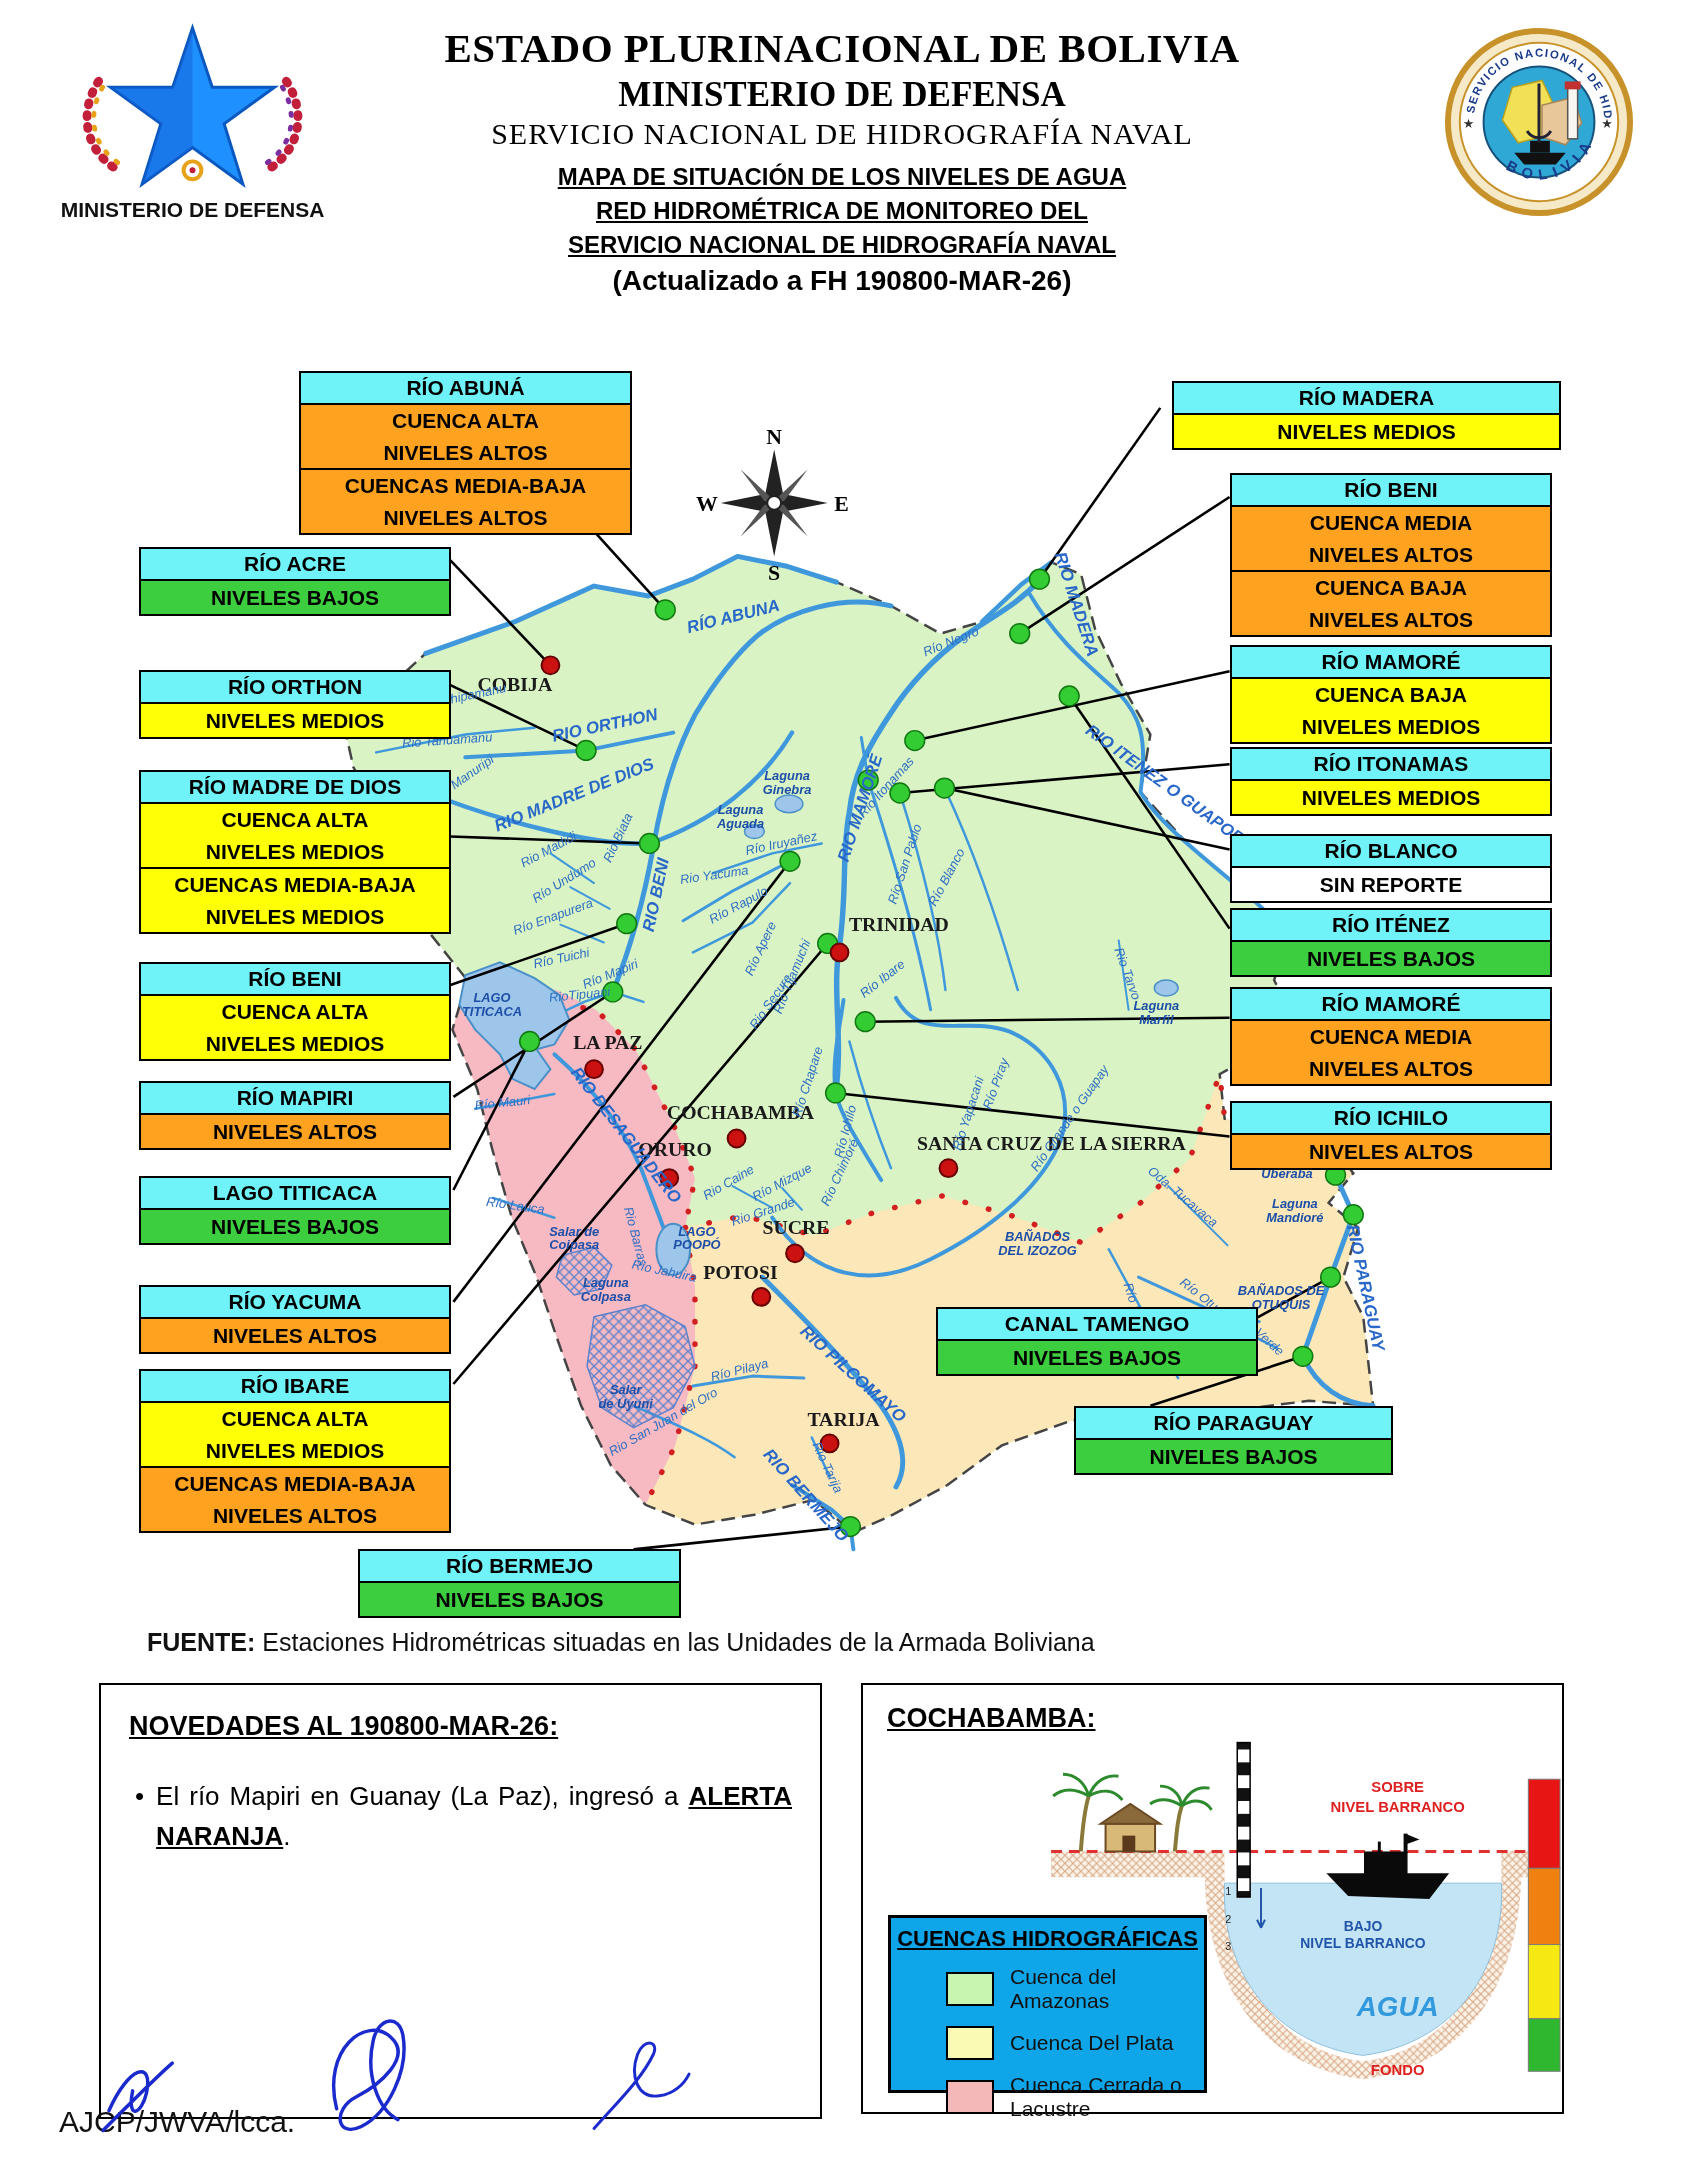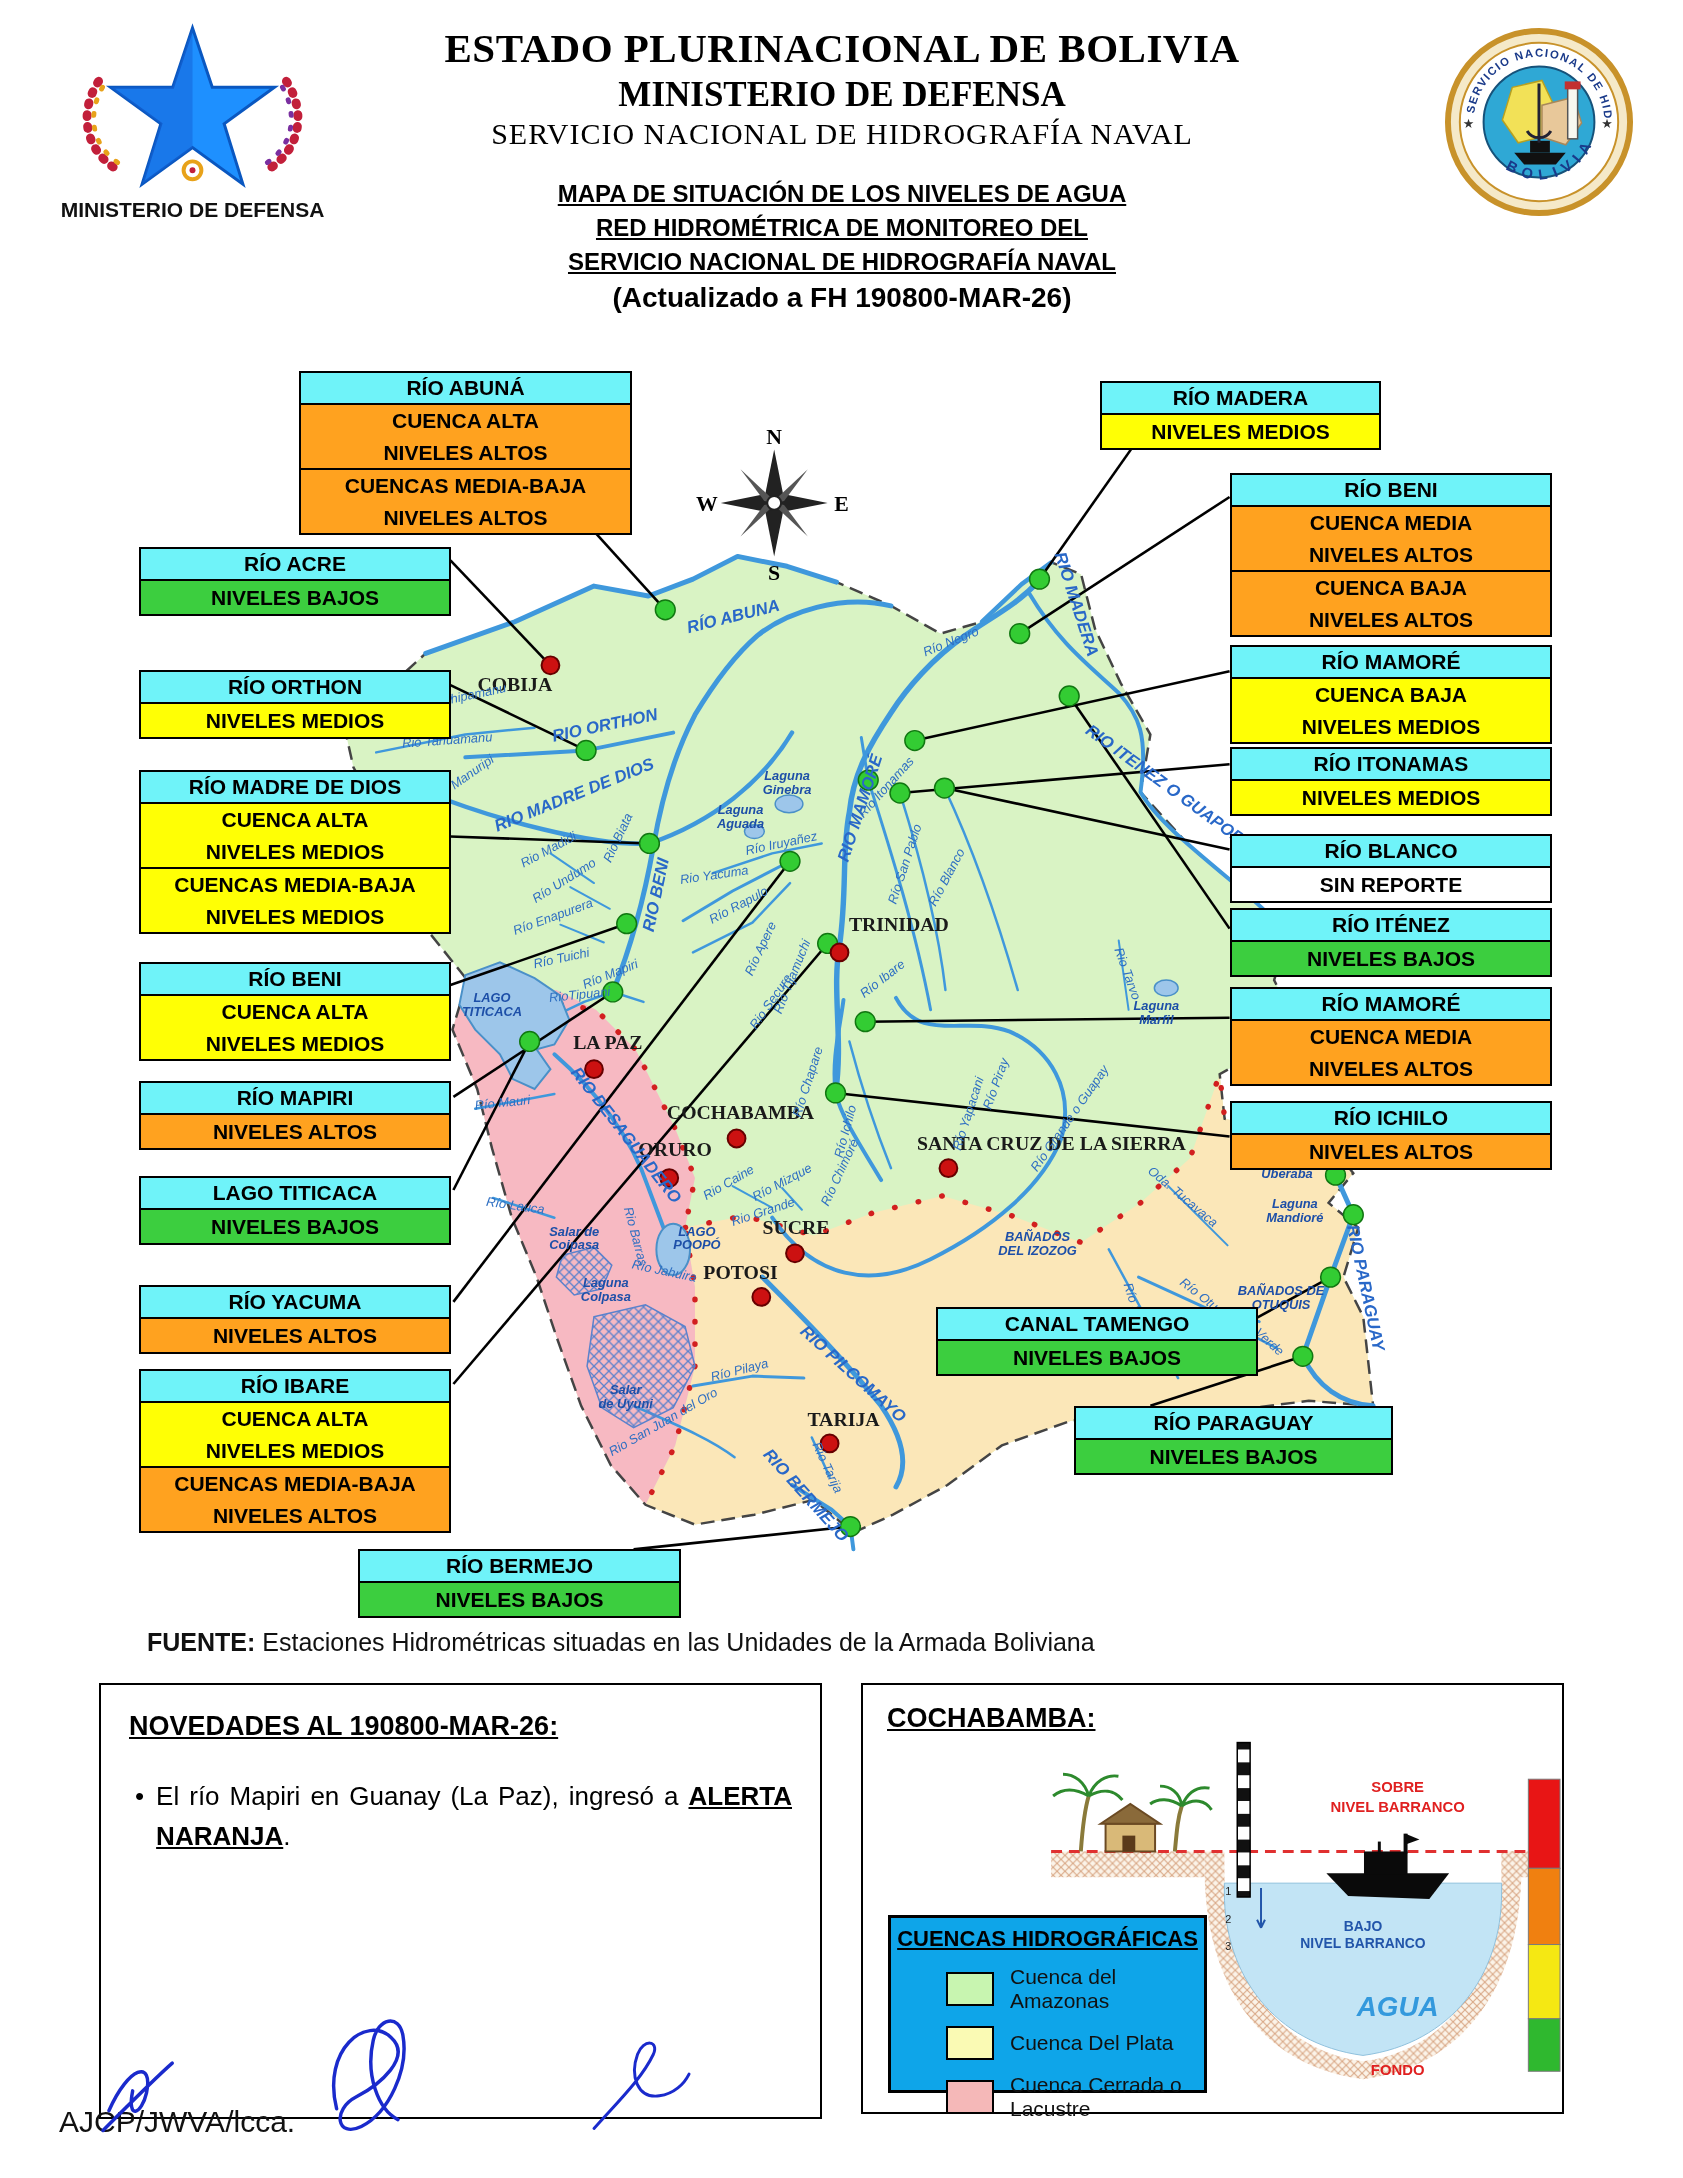--- a/index.html
+++ b/index.html
@@ -3,21 +3,21 @@
 <meta charset="utf-8">
 <style>
   html,body{margin:0;padding:0;background:#fff;}
   #page{position:relative;width:1683px;height:2178px;background:#fff;overflow:hidden;
         font-family:"Liberation Sans",sans-serif;}
   
   .hdr-center{position:absolute;left:327px;top:0;width:1030px;text-align:center;z-index:3;}
   .t1{font-family:"Liberation Serif",serif;font-weight:bold;font-size:41px;margin-top:24px;letter-spacing:0.5px;}
   .t2{font-family:"Liberation Serif",serif;font-weight:bold;font-size:35px;margin-top:3px;}
   .t3{font-family:"Liberation Serif",serif;font-weight:normal;font-size:30px;margin-top:2px;letter-spacing:1px;}
-  .s1{font-weight:bold;font-size:24px;text-decoration:underline;margin-top:29px;}
+  .s1{font-weight:bold;font-size:24px;text-decoration:underline;margin-top:12px;}
   .s2,.s3{font-weight:bold;font-size:24px;text-decoration:underline;margin-top:6px;}
   .s4{font-weight:bold;font-size:28px;margin-top:6px;}
   .logo-wrap{position:absolute;left:54px;top:22px;width:277px;z-index:3;text-align:center;}
   .logo-cap{font-weight:bold;font-size:21px;margin-top:2px;color:#111;}
   .seal-wrap{position:absolute;left:1443px;top:26px;z-index:3;}
   
   .sbox{position:absolute;border:2px solid #000;z-index:2;background:#fff;box-sizing:border-box;}
   .sbox .ttl{text-align:center;font-weight:bold;font-size:21px;line-height:30px;height:30px;}
   .sbox .row{border-top:2px solid #000;text-align:center;font-weight:bold;font-size:21px;white-space:pre-line;}
   .sbox .row.l1{line-height:33px;height:33px;}
@@ -362,21 +362,21 @@
         <div class="ttl" style="background: rgb(111, 243, 249);">RÍO IBARE</div>
         <div class="row l2" style="background: rgb(255, 255, 5);">CUENCA ALTA
 NIVELES MEDIOS</div>
         <div class="row l2" style="background: rgb(255, 162, 31);">CUENCAS MEDIA-BAJA
 NIVELES ALTOS</div>
       </div>
       <div class="sbox" style="left: 358px; top: 1549px; width: 323px;">
         <div class="ttl" style="background: rgb(111, 243, 249);">RÍO BERMEJO</div>
         <div class="row l1" style="background: rgb(60, 206, 63);">NIVELES BAJOS</div>
       </div>
-      <div class="sbox" style="left: 1100px; top: 381px; width: 281px;">
+      <div class="sbox" style="left: 1172px; top: 381px; width: 389px;">
         <div class="ttl" style="background: rgb(111, 243, 249);">RÍO MADERA</div>
         <div class="row l1" style="background: rgb(255, 255, 5);">NIVELES MEDIOS</div>
       </div>
       <div class="sbox" style="left: 1230px; top: 473px; width: 322px;">
         <div class="ttl" style="background: rgb(111, 243, 249);">RÍO BENI</div>
         <div class="row l2" style="background: rgb(255, 162, 31);">CUENCA MEDIA
 NIVELES ALTOS</div>
         <div class="row l2" style="background: rgb(255, 162, 31);">CUENCA BAJA
 NIVELES ALTOS</div>
       </div>

